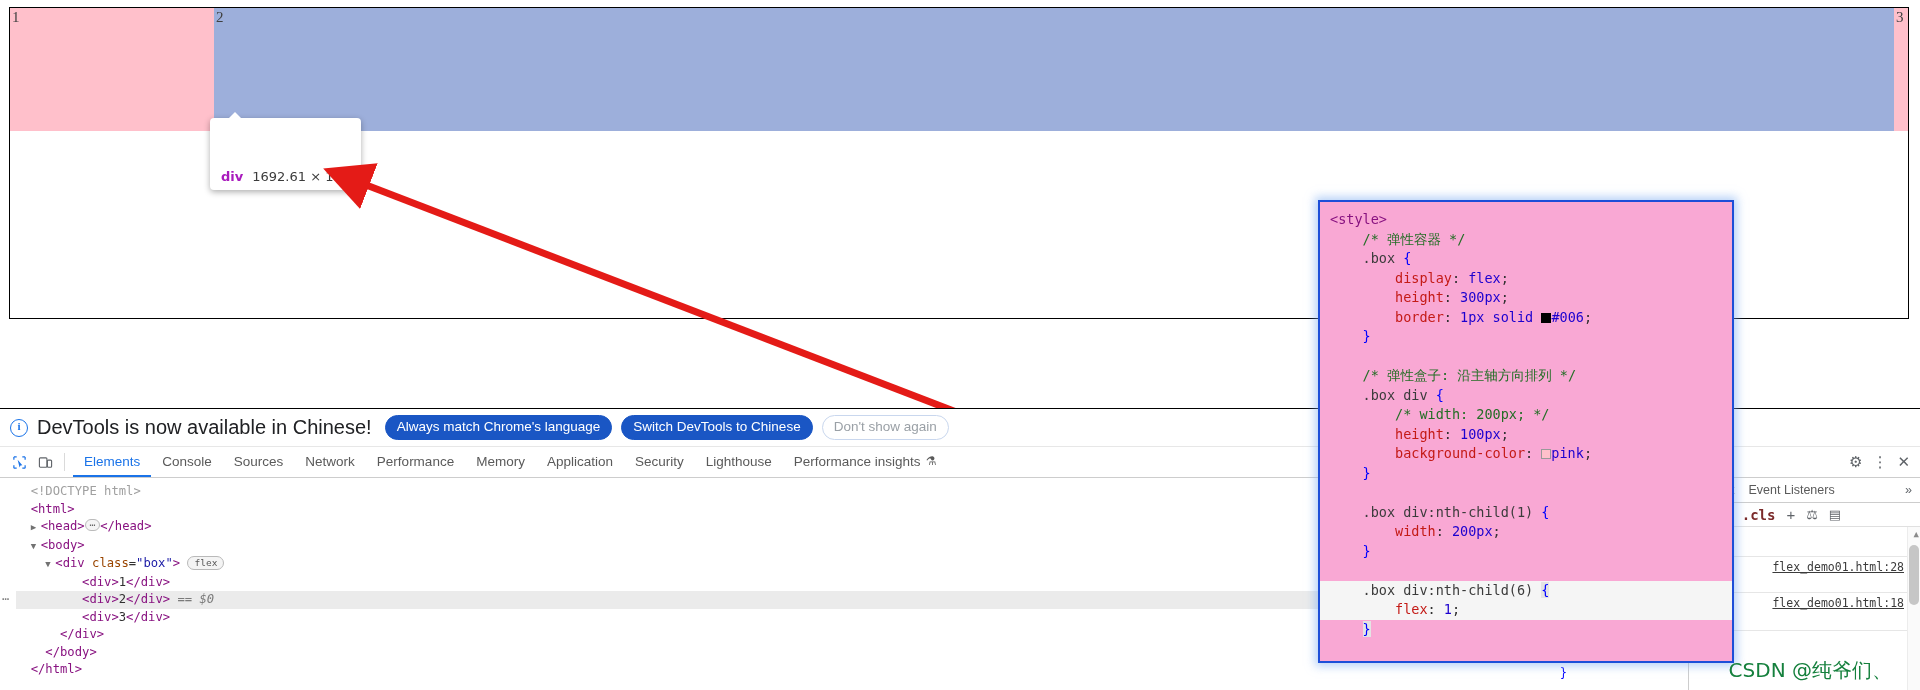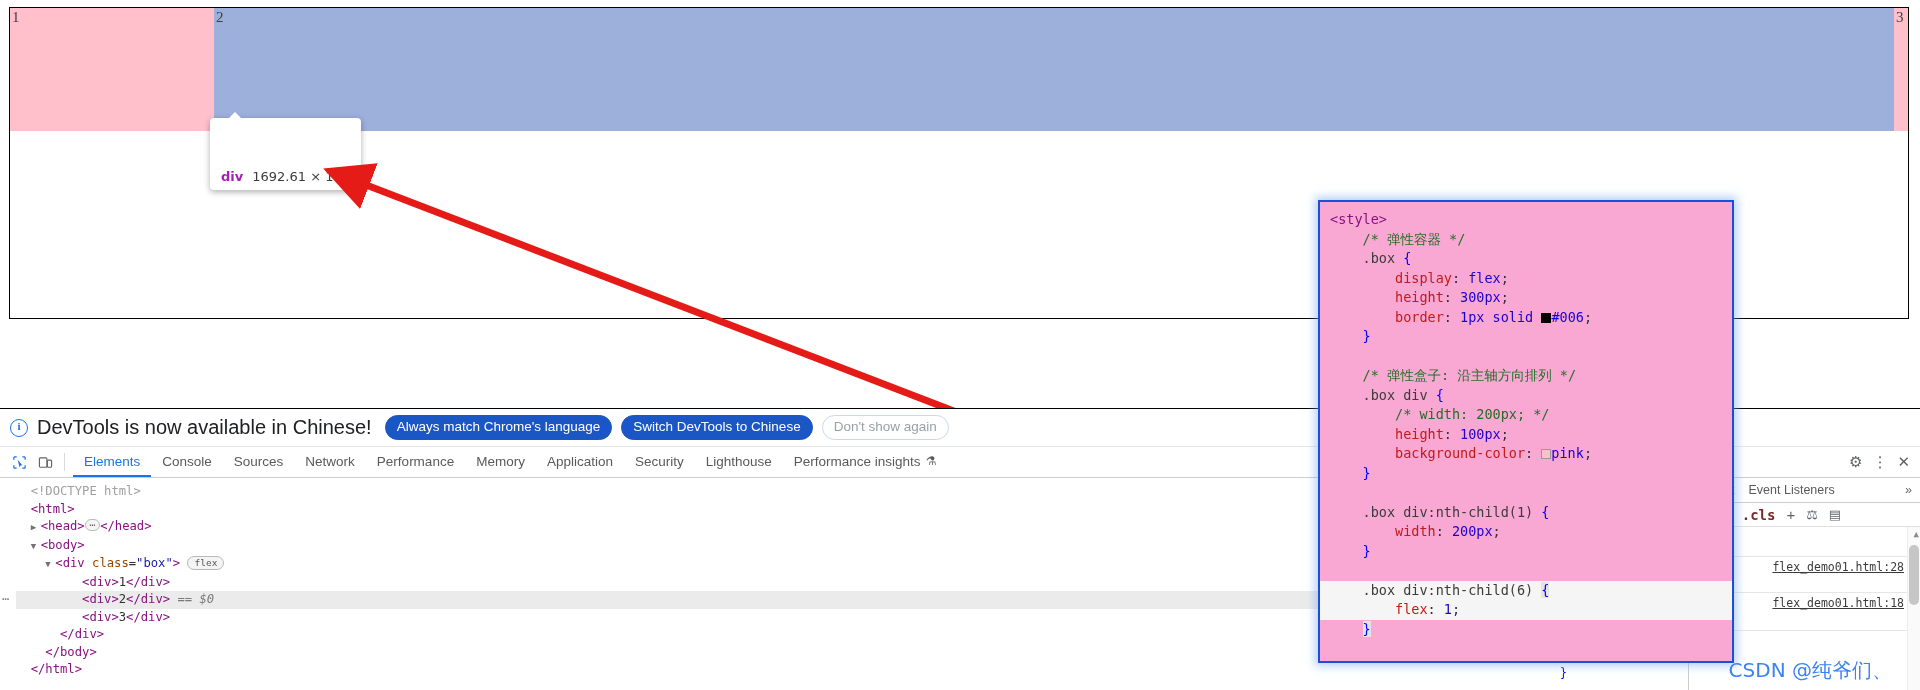--- a/index.html
+++ b/index.html
@@ -397,21 +397,21 @@
     color: #8a8a8a;
     font-size: 9px;
   }
 
   
   #watermark {
     position: absolute;
     right: 28px;
     bottom: 6px;
     font-size: 20px;
-    color: #3b82f6;
+    color: #15803d;
     font-family: "DejaVu Sans", sans-serif;
     white-space: nowrap;
     z-index: 40;
   }
 
   
   #leftover-css {
     position: absolute;
     left: 1560px;
     bottom: 8px;

